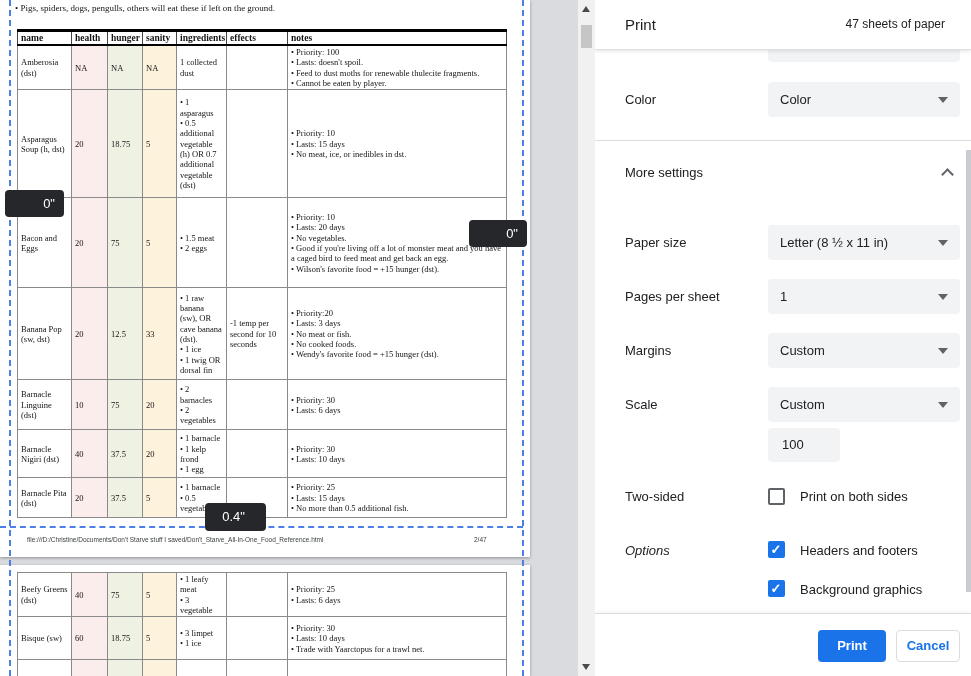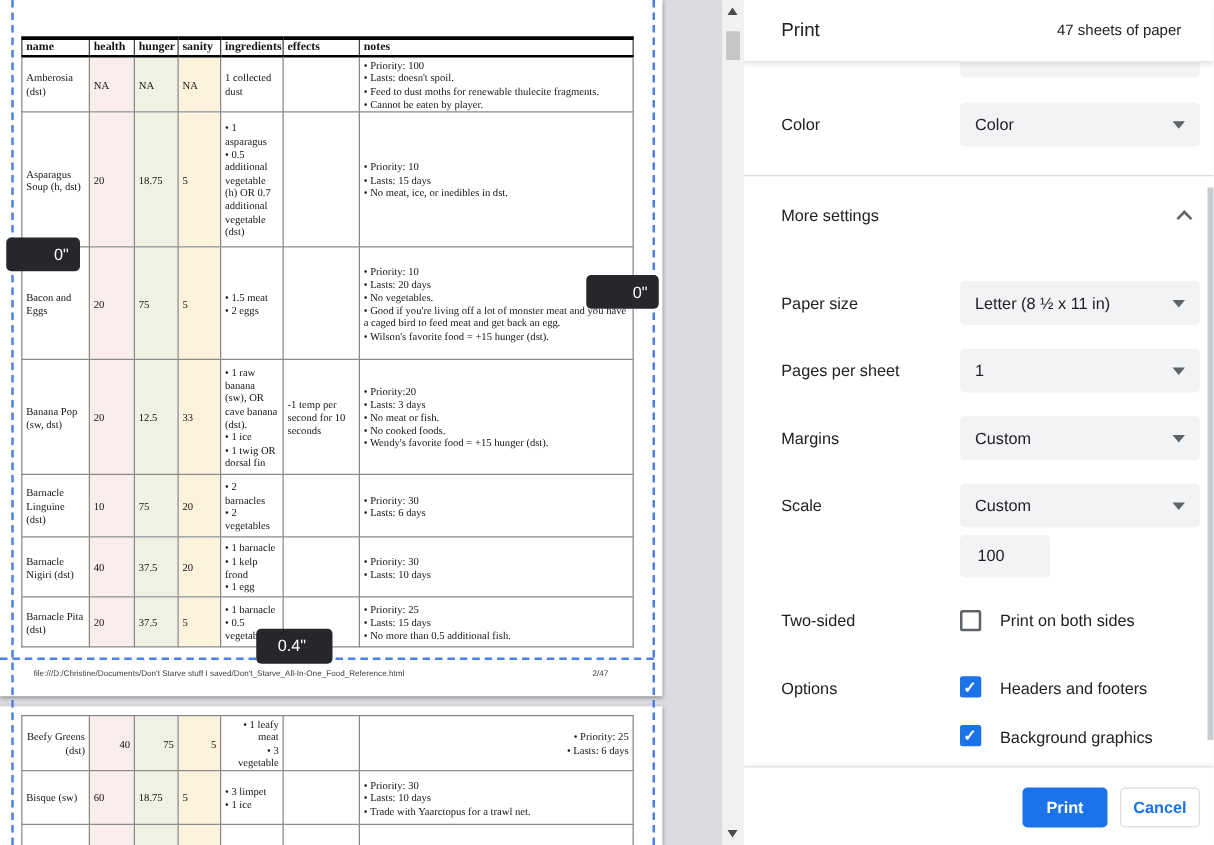--- a/index.html
+++ b/index.html
@@ -26,21 +26,21 @@
   table.food td:nth-child(3) { background:#eff1e3; }
   table.food td:nth-child(4) { background:#fdf2dc; }
   col.c1{width:54px} col.c2{width:36px} col.c3{width:35px} col.c4{width:34px} col.c5{width:50px} col.c6{width:61px} col.c7{width:219px}
   #table1 tbody tr:nth-child(1) td { height:44px; }
   #table1 tbody tr:nth-child(2) td { height:108px; }
   #table1 tbody tr:nth-child(3) td { height:90px; }
   #table1 tbody tr:nth-child(4) td { height:92px; }
   #table1 tbody tr:nth-child(5) td { height:50px; }
   #table1 tbody tr:nth-child(6) td { height:48px; }
   #table1 tbody tr:nth-child(7) td { height:40px; }
-  #table2 tbody tr:nth-child(1) td { height:43px;text-align:right; }
+  #table2 tbody tr:nth-child(1) td { height:43px; }
   #table2 tbody tr:nth-child(2) td { height:43px; }
   #table2 tbody tr:nth-child(3) td { height:60px; }
 
   .pgfooter { position:absolute; top:536px; font-family:"Liberation Sans", sans-serif; font-size:6.5px; color:#3c4043; }
   .pgfooter.url { left:27px; }
   .pgfooter.num { left:474px; }
 
   .dash-v { position:absolute; top:0; height:676px; width:0; border-left:2px dashed #4c80e4; z-index:5; }
   .dash-left { left:9px; }
   .dash-right { left:522px; }
@@ -99,20 +99,21 @@
 </style>
 </head>
 <body>
 
 <div id="app">
 
   <div class="preview">
 
     <div class="page page1">
       <div class="intro">
+          <div>• Pigs, spiders, dogs, pengulls, others will eat these if left on the ground.</div>
         </div>
       <table class="food" id="table1">
         <colgroup>
             <col class="c1">
             <col class="c2">
             <col class="c3">
             <col class="c4">
             <col class="c5">
             <col class="c6">
             <col class="c7">
@@ -330,21 +331,21 @@
     <div class="select" style="top:387px;">
       <span>Custom</span>
       <span class="caret"></span>
     </div>
     <div class="scale-input">100</div>
 
     <div class="lbl" style="top:489px;">Two-sided</div>
     <div class="cb unchecked" style="top:488px;"></div>
     <div class="cb-label" style="top:489px;">Print on both sides</div>
 
-    <div class="lbl" style="top:543px;">Options</div>
+    <div class="lbl" style="top:543px;font-style:italic;">Options</div>
     <div class="cb checked" style="top:541px;"></div>
     <div class="cb-label" style="top:543px;">Headers and footers</div>
     <div class="cb checked" style="top:580px;"></div>
     <div class="cb-label" style="top:582px;">Background graphics</div>
 
     <div class="panel-footer">
       <div class="btn btn-print">Print</div>
       <div class="btn btn-cancel">Cancel</div>
     </div>
   </div>

